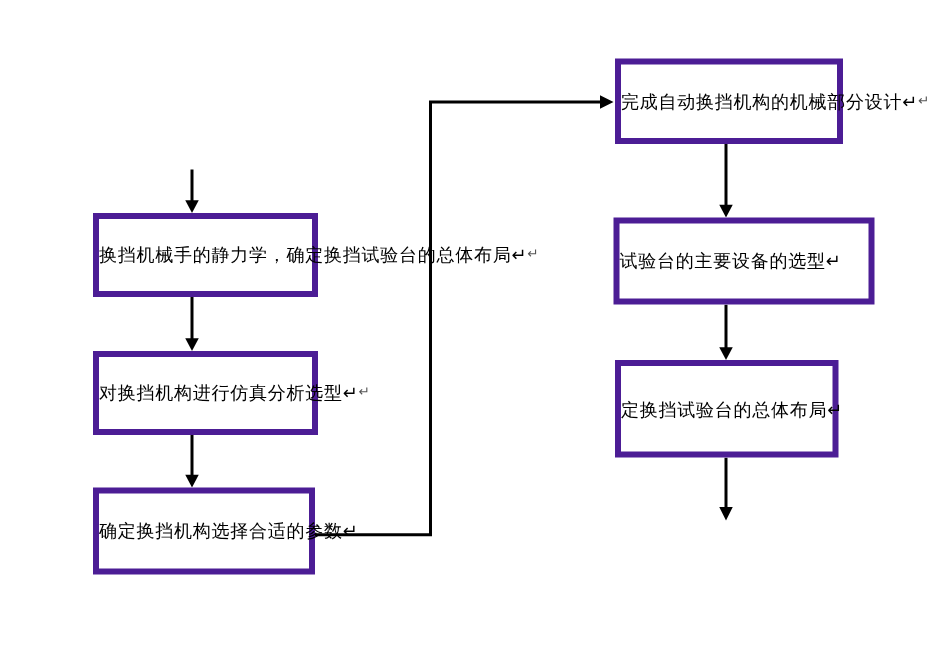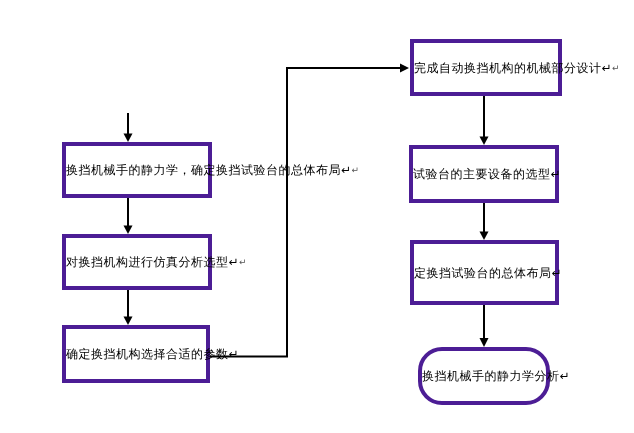--- a/index.html
+++ b/index.html
@@ -99,26 +99,22 @@
     <span class="line">确定换挡机构选择合适的</span>
     <span class="line">参数↵</span>
   </div>
 
   <div class="node" style="left:410px; top:39px; width:152px; height:57px;">
     <span class="line">完成自动换挡机构的机械部</span>
     <span class="line">分设计↵</span>
     <span class="line mark-only">↵</span>
   </div>
 
-  <div class="node" style="left:409px; top:145px; width:150px; height:58px;">
+  <div class="node" style="left:409px; top:145px; width:174px; height:58px;">
     <span class="line">试验台的主要设备的选型↵</span>
   </div>
 
   <div class="node" style="left:410px; top:240px; width:149px; height:65px;">
     <span class="line">定换挡试验台的总体布局↵</span>
   </div>
 
-  <div class="node stadium-end" style="left:418px; top:347px; width:132px; height:58px;">
-    <span class="line">换挡机械手的静力学</span>
-    <span class="line">分析↵</span>
-  </div>
 
 </div>
 
 </body></html>

